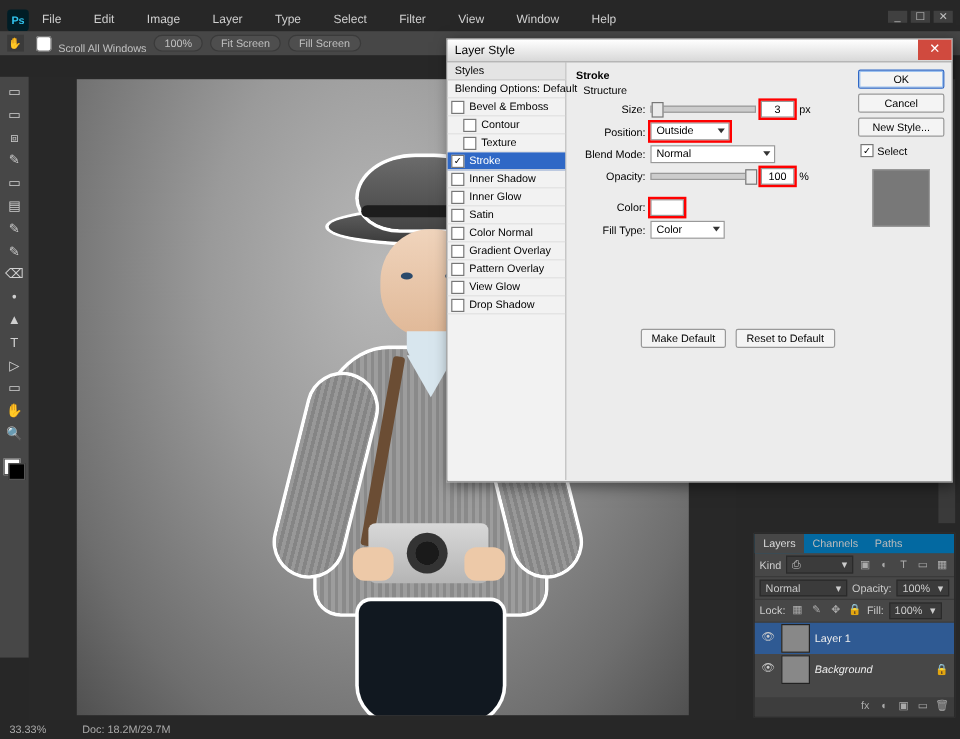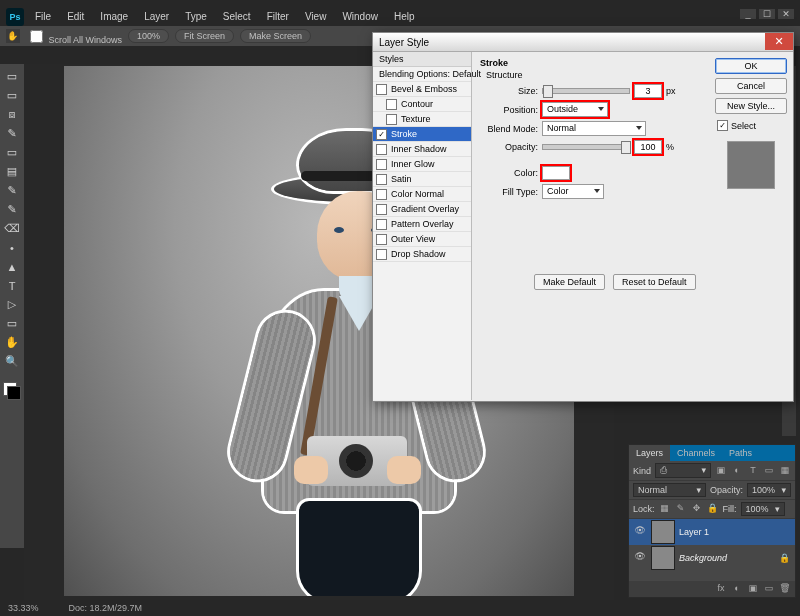--- a/index.html
+++ b/index.html
@@ -1,19 +1,19 @@
 <!DOCTYPE html>
 <html><head>
 <meta charset="utf-8">
 <style>
 html,body{margin:0;padding:0;font-family:Tahoma,Arial,sans-serif;font-size:10px;background:#fff;width:800px;height:616px;overflow:hidden}
 .app{width:800px;height:616px;background:#272727;position:relative;color:#c0c0c0}
 .titlebar{height:10px;background:#272727;display:flex;align-items:center;padding-left:4px}
 .titlebar .logo{width:18px;height:18px;background:#001d26;border-radius:3px;display:flex;align-items:center;justify-content:center;color:#31c5f0;font-weight:bold;font-size:9px;position:absolute;left:6px;top:8px}
-.menubar{position:absolute;left:30px;top:9px;display:flex;gap:6px}
+.menubar{position:absolute;left:30px;top:9px;display:flex;gap:17px}
 .menubar span{padding:2px 5px;font-size:10px;color:#d0d0d0}
 .winctl{position:absolute;right:6px;top:9px;display:flex;gap:3px}
 .winctl div{width:16px;height:10px;background:#404040;color:#c0c0c0;text-align:center;line-height:10px;font-size:9px}
 .optbar{position:absolute;left:0;top:26px;height:20px;width:100%;background:#474747;display:flex;align-items:center;padding-left:6px;gap:6px;font-size:9px}
 .optbar .tool{width:14px;height:14px;background:#3a3a3a;color:#d0d0d0;text-align:center;line-height:14px}
 .optbar .chk{font-size:9px;color:#c0c0c0}
 .optbar .btn{background:#4e4e4e;border:1px solid #3a3a3a;border-radius:8px;padding:1px 8px;font-size:9px;color:#c0c0c0}
 .tab{position:absolute;left:24px;top:47px;height:16px;background:#4a4a4a;padding:2px 8px;font-size:9px;color:#c0c0c0;display:flex;align-items:center;gap:6px}
 .tab .x{color:#999}
 .toolbox{position:absolute;left:0;top:64px;width:24px;height:480px;background:#474747;display:flex;flex-direction:column;align-items:center;gap:2px;padding-top:4px}
@@ -117,21 +117,21 @@
     <div>_</div>
     <div>☐</div>
     <div>✕</div>
   </div>
 
   <div class="optbar">
     <div class="tool">✋</div>
     <label class="chk"><input type="checkbox" style=""> <span>Scroll All Windows</span></label>
     <div class="btn">100%</div>
     <div class="btn">Fit Screen</div>
-    <div class="btn">Make Screen</div>
+    <div class="btn">Fill Screen</div>
   </div>
 
 
   <div class="toolbox">
     <div class="t">▭</div>
     <div class="t">▭</div>
     <div class="t">⧈</div>
     <div class="t">✎</div>
     <div class="t">▭</div>
     <div class="t">▤</div>
@@ -249,21 +249,21 @@
         <div class="item"><span class="cb"></span><span>Bevel &amp; Emboss</span></div>
         <div class="item" style="padding-left:28px"><span class="cb" style="left:13px"></span><span>Contour</span></div>
         <div class="item" style="padding-left:28px"><span class="cb" style="left:13px"></span><span>Texture</span></div>
         <div class="item active"><span class="cb">✓</span><span>Stroke</span></div>
         <div class="item"><span class="cb"></span><span>Inner Shadow</span></div>
         <div class="item"><span class="cb"></span><span>Inner Glow</span></div>
         <div class="item"><span class="cb"></span><span>Satin</span></div>
         <div class="item"><span class="cb"></span><span>Color Normal</span></div>
         <div class="item"><span class="cb"></span><span>Gradient Overlay</span></div>
         <div class="item"><span class="cb"></span><span>Pattern Overlay</span></div>
-        <div class="item"><span class="cb"></span><span>Outer View</span></div>
+        <div class="item"><span class="cb"></span><span>View Glow</span></div>
         <div class="item"><span class="cb"></span><span>Drop Shadow</span></div>
       </div>
 
       <div class="settings">
         <div class="grp">Stroke</div>
         <div class="sub">Structure</div>
         <div class="frow">
           <span class="lbl">Size:</span>
           <div class="slider">
               <div class="knob" style="left:0"></div>

